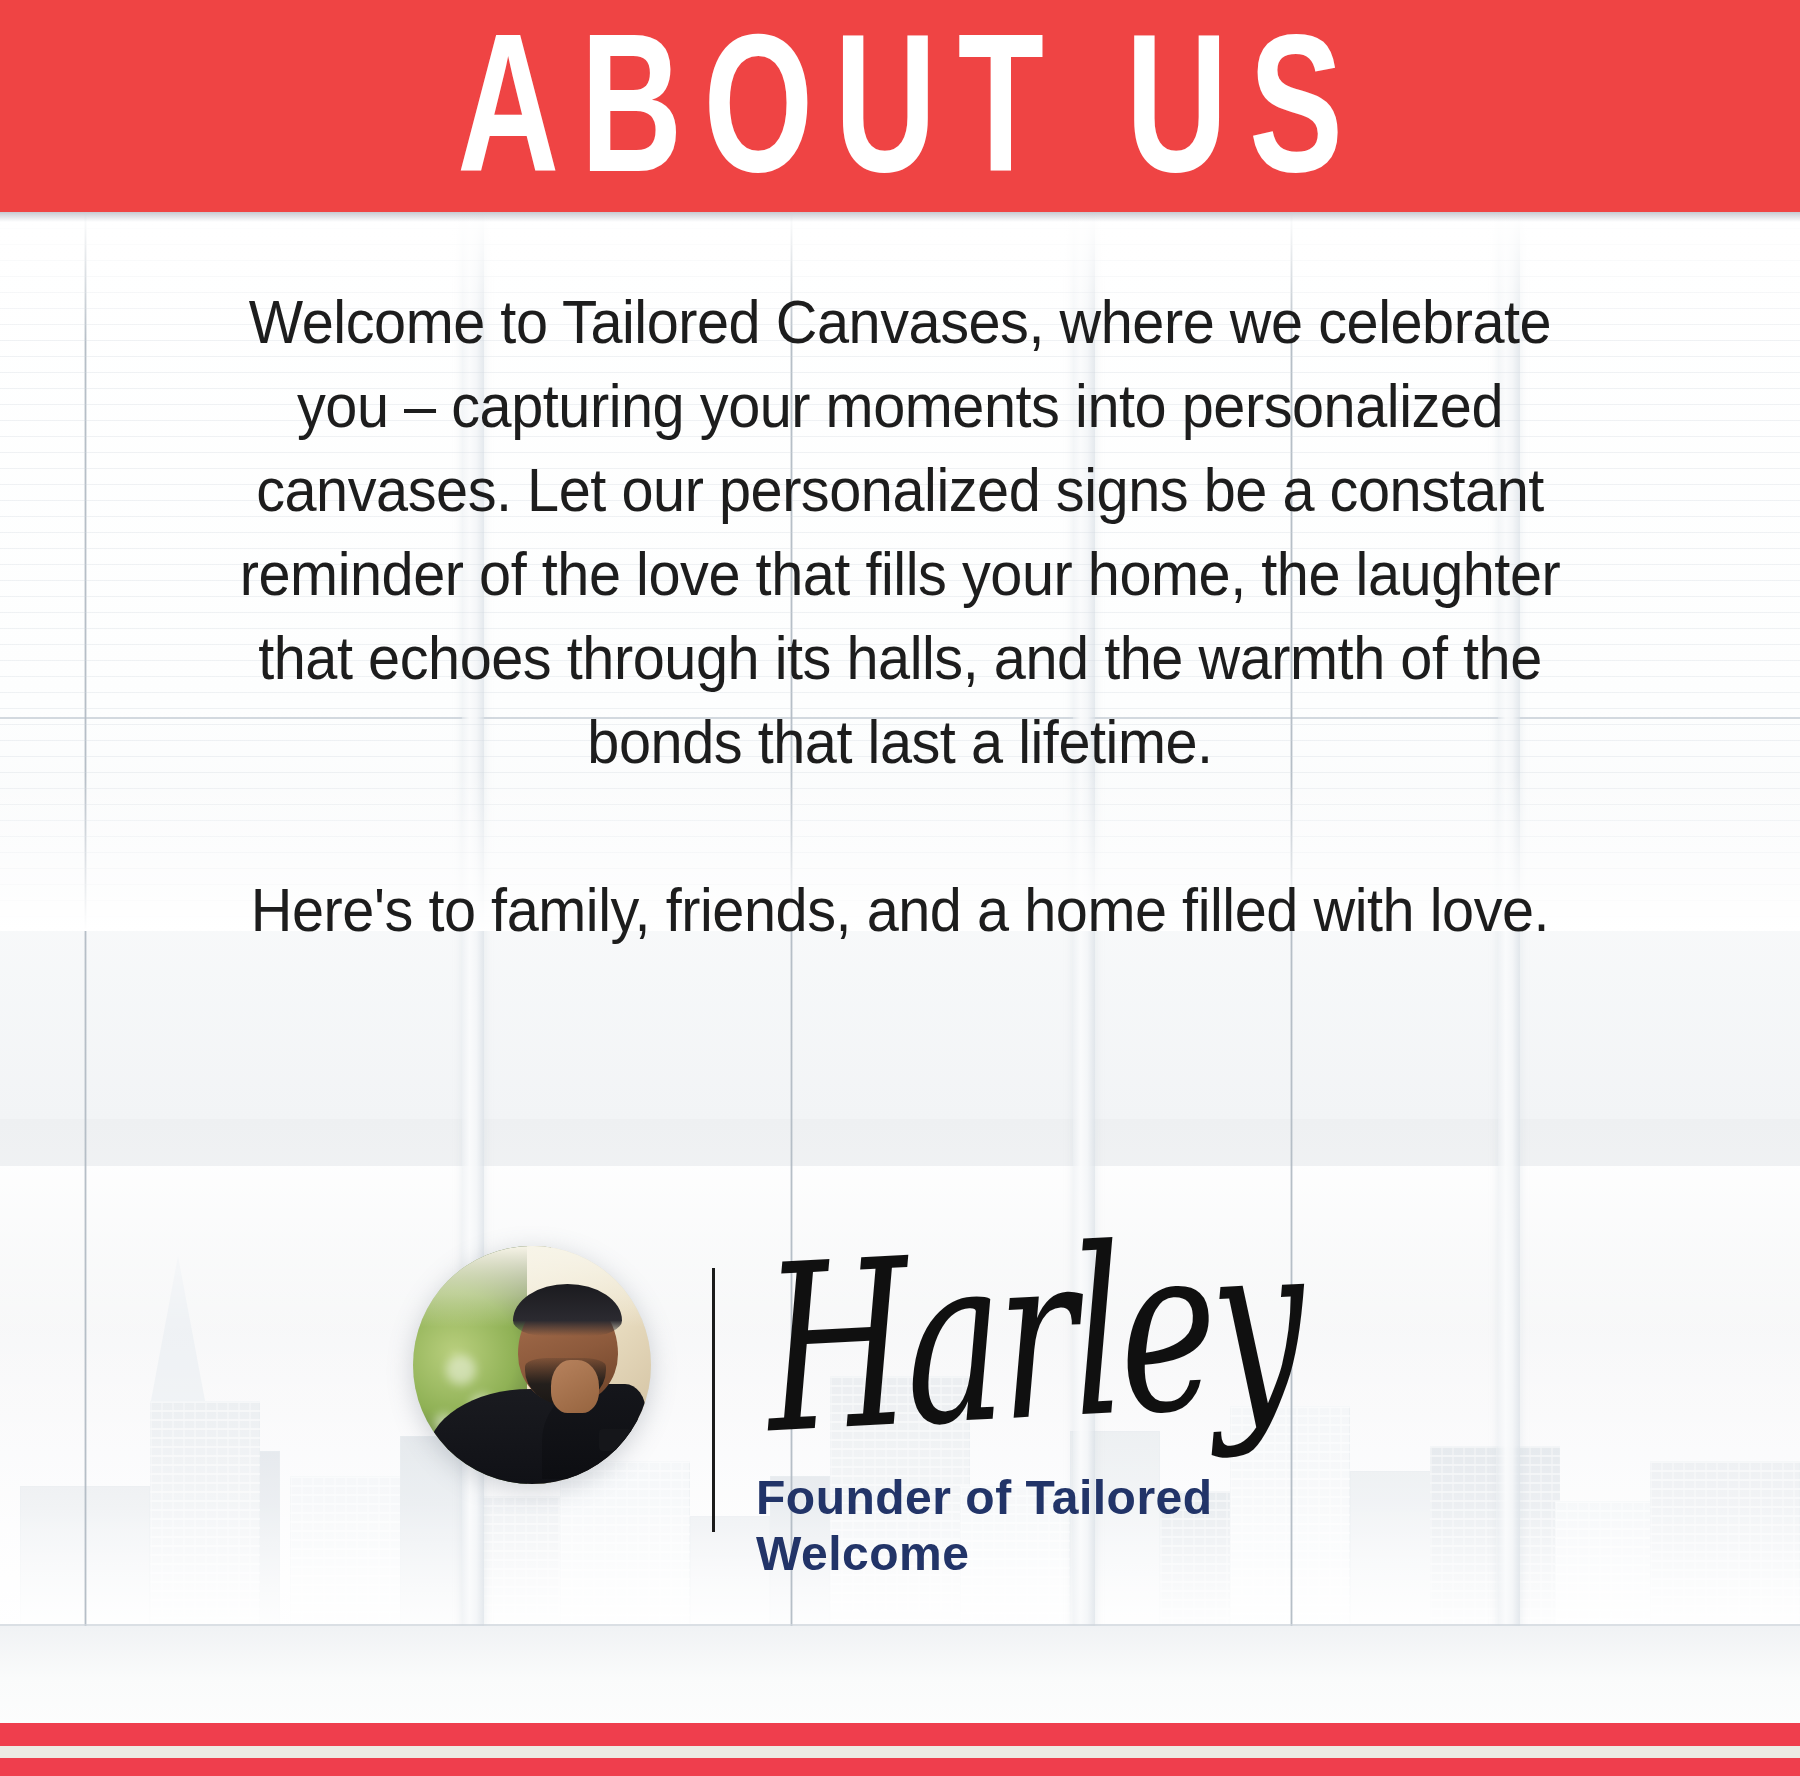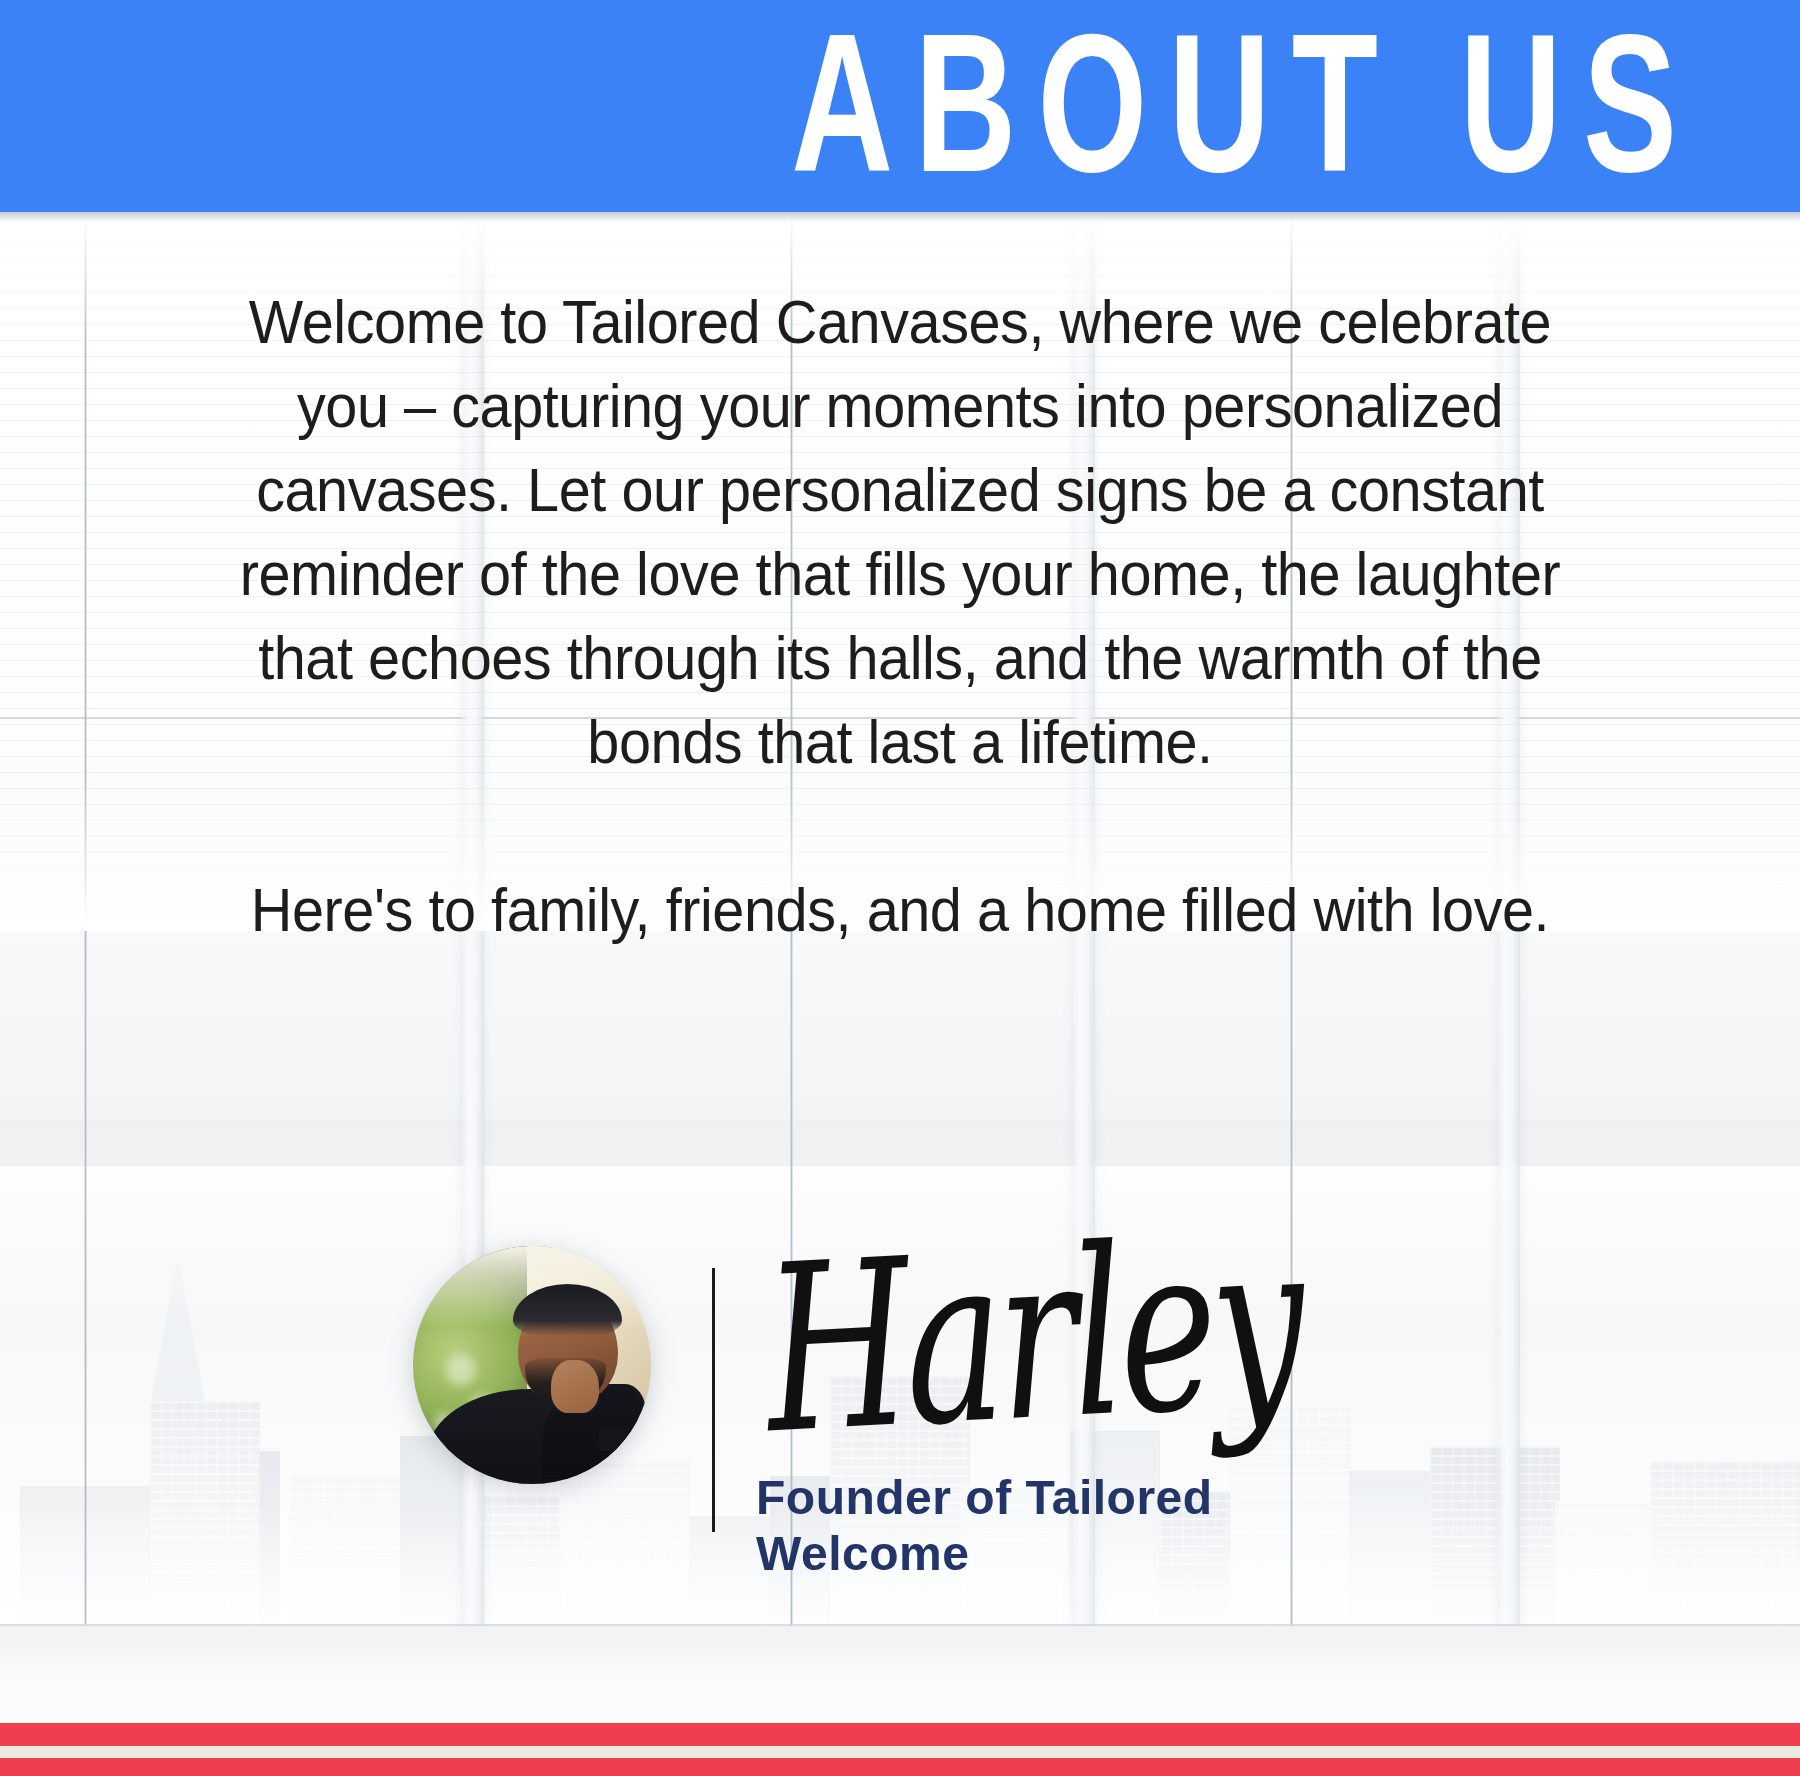--- a/index.html
+++ b/index.html
@@ -106,22 +106,22 @@
     box-shadow:0 0 8px rgba(200,208,216,.35);
   }
   .transom{
     position:absolute; left:0; right:0; height:2px;
     background:rgba(193,201,210,.7);
   }
 
   
   .header{
     position:absolute; left:0; top:0; width:1800px; height:212px;
-    background:#3b82f6;
-    display:flex; align-items:center; justify-content:flex-end;
+    background:#ef4444;
+    display:flex; align-items:center; justify-content:center;
     z-index:5;
   }
   .header-title{
     color:#ffffff;
     font-family:"Liberation Sans", sans-serif;
     font-weight:700;
     font-size:172px;
     line-height:1;
     letter-spacing:26px;
     text-indent:26px;

